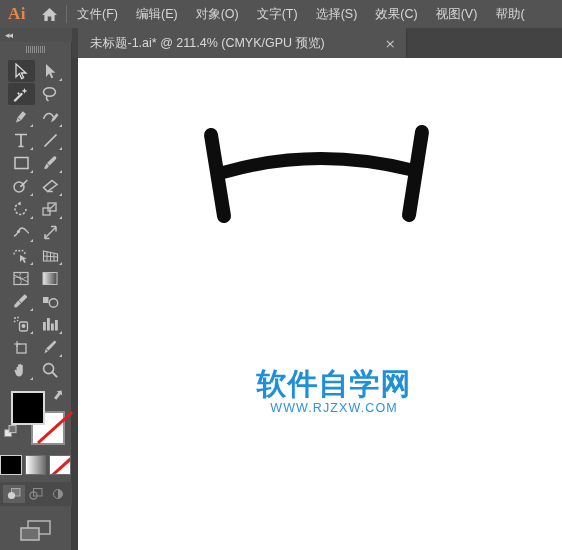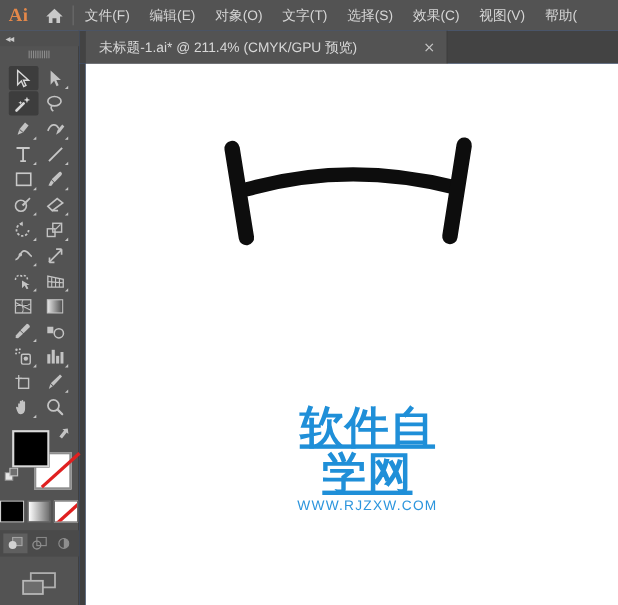--- a/index.html
+++ b/index.html
@@ -2,21 +2,21 @@
 <html><head>
 <meta charset="utf-8">
 <style>
   * { margin:0; padding:0; box-sizing:border-box; }
   html,body { width:562px; height:550px; overflow:hidden; }
   body {
     font-family:"Liberation Sans","DejaVu Sans",sans-serif;
     background:#535353;
     -webkit-font-smoothing:antialiased;
   }
-  #app { position:relative; width:562px; height:550px; background:#3b82f6; }
+  #app { position:relative; width:562px; height:550px; background:#84cc16; }
 
   
   .menubar{
     position:absolute; left:0; top:0; width:562px; height:28px;
     background:#535353; display:flex; align-items:center;
   }
   .ai-logo{
     width:34px; height:28px; display:flex; align-items:center; justify-content:center;
     color:#e4884a; font-size:17px; font-weight:bold; letter-spacing:.5px;
     font-family:"Liberation Serif","DejaVu Serif",serif;
@@ -57,23 +57,22 @@
     position:absolute; left:72px; top:58px; width:6px; height:492px; background:#3f3f3f;
   }
   .artwork{ position:absolute; left:0; top:0; width:484px; height:492px; }
 
   
   .watermark{
     position:absolute; left:176px; top:310px; width:160px; text-align:center;
     user-select:none;
   }
   .wm-cn{
-    font-size:40px; font-weight:bold; letter-spacing:1px; line-height:1.05;
+    font-size:30px; font-weight:bold; letter-spacing:1px; line-height:1.05;
     font-family:"DejaVu Sans","Liberation Sans",sans-serif;
-    text-decoration:underline;
   }
   .wm-en{
     font-size:12.5px; font-weight:normal; letter-spacing:1.1px; margin-top:1px;
     font-family:"Liberation Sans",sans-serif;
   }
 
   
   .toolpanel{
     position:absolute; left:0; top:28px; width:72px; height:522px;
     background:#535353; border-right:1px solid #3f3f3f;

